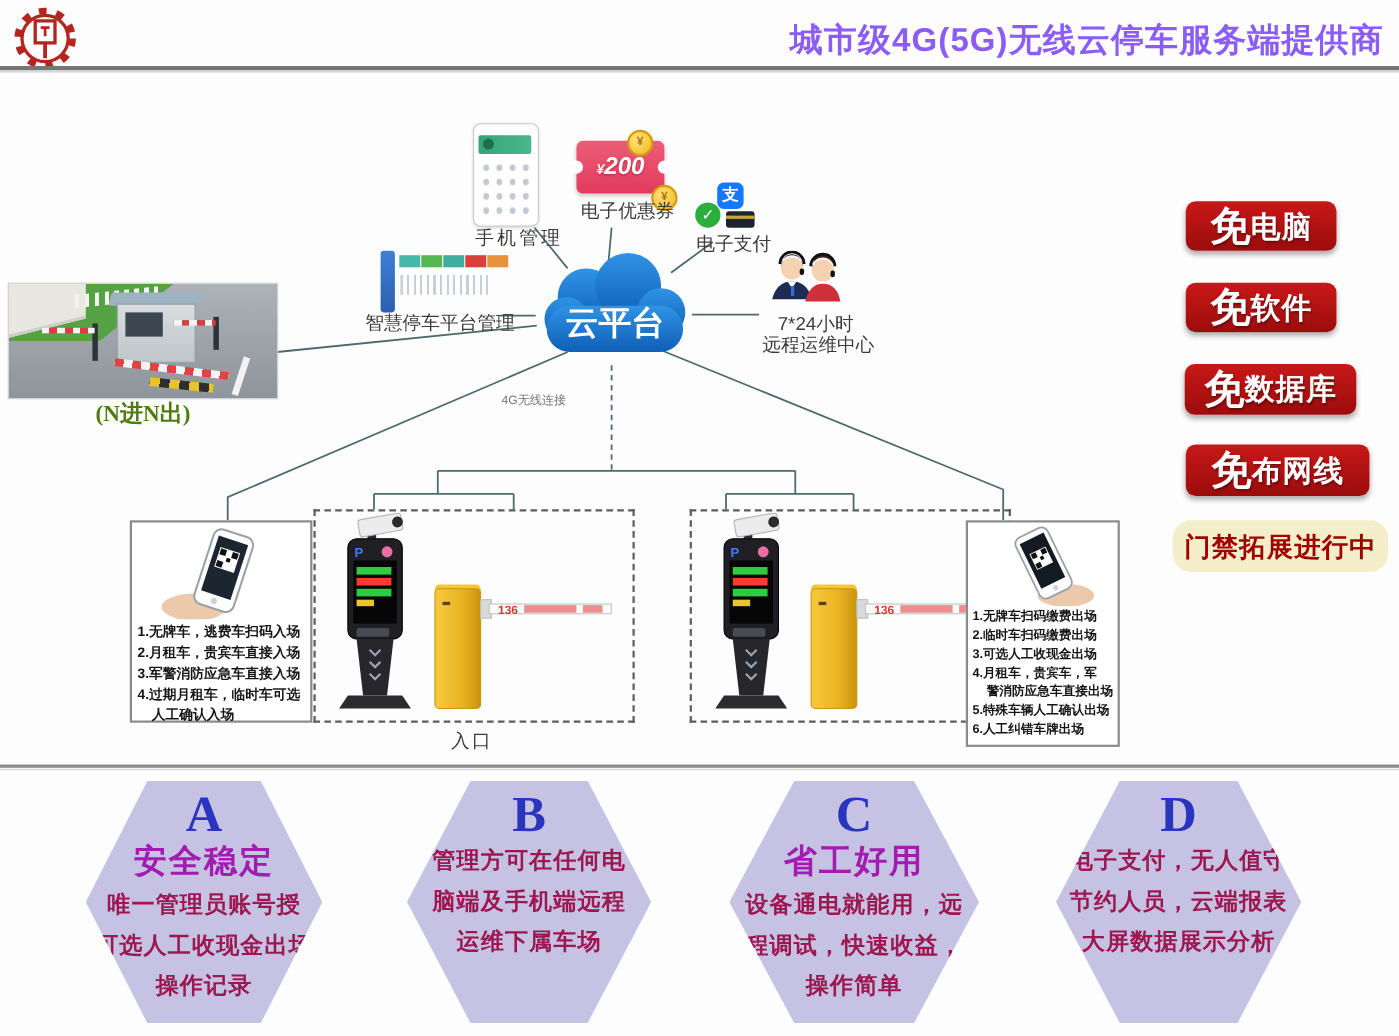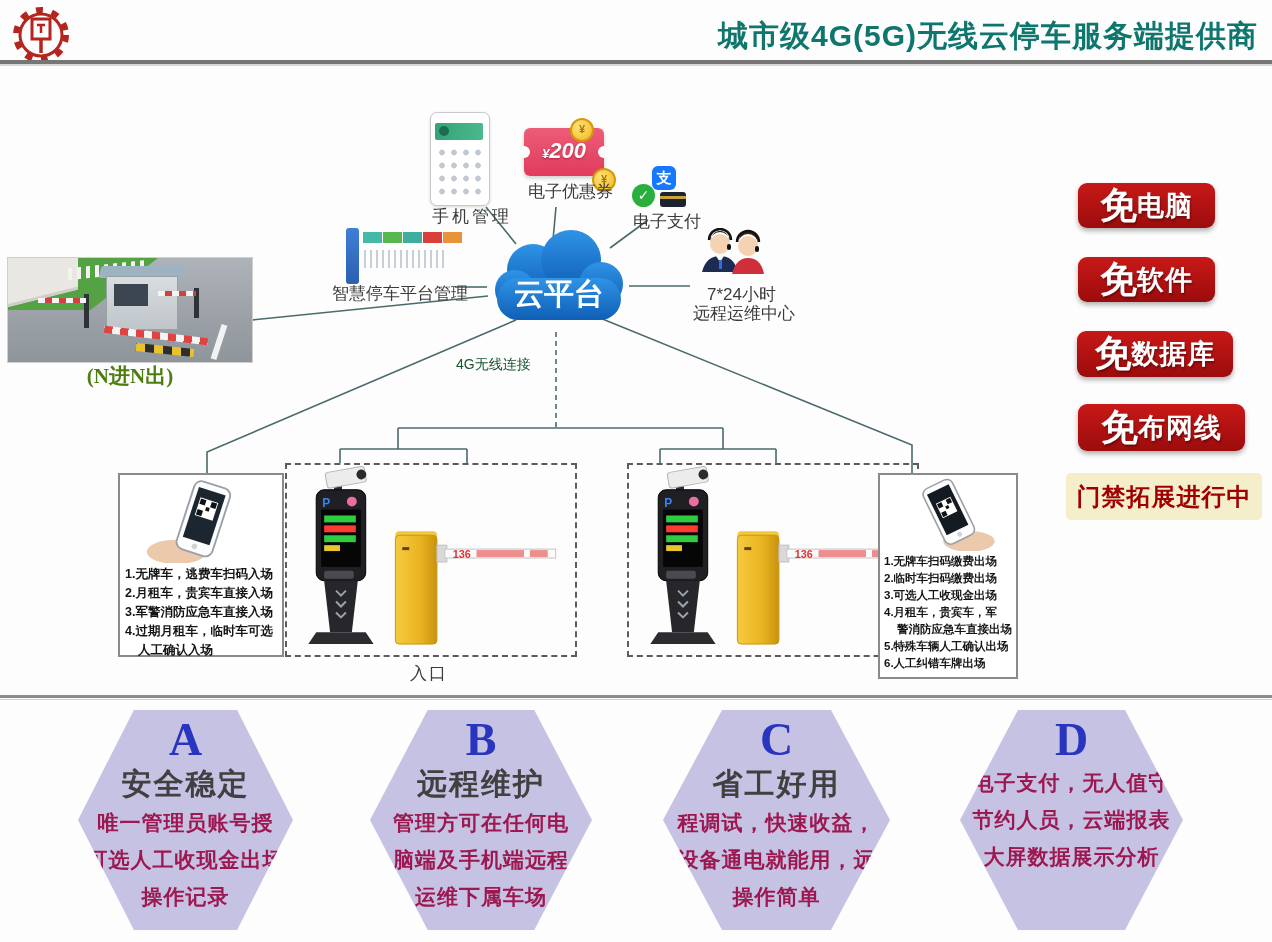--- a/index.html
+++ b/index.html
@@ -1,21 +1,21 @@
 <!DOCTYPE html>
 <html><head>
 <meta charset="utf-8">
 <style>
   html,body{margin:0;padding:0;background:#ffffff;}
   body{font-family:"Liberation Sans","DejaVu Sans",sans-serif;}
   .stage{position:relative;width:1272px;height:942px;background:#fdfdfd;overflow:hidden;}
   .abs{position:absolute;}
 
   
-  .hdr-title{top:16px;right:14px;font-size:30px;font-weight:bold;color:#0f766e;letter-spacing:1px;}
+  .hdr-title{top:16px;right:14px;font-size:30px;font-weight:bold;color:#8b5cf6;letter-spacing:1px;}
   .hdr-rule{top:60px;left:0;width:1272px;height:4px;background:#767676;}
   .hdr-rule2{top:64px;left:0;width:1272px;height:2px;background:#d8d8d8;}
 
   
   .nlabel{font-size:17px;color:#3b3b3b;}
 
   
   .cloud-wrap{left:483px;top:222px;width:150px;height:112px;}
 
   
@@ -49,38 +49,38 @@
   .bankcard{left:660px;top:192px;width:26px;height:15px;border-radius:3px;background:#1d2430;}
   .bankcard:after{content:"";position:absolute;left:0;top:4px;width:26px;height:3px;background:#caa23a;}
   .chart-vbar{left:346px;top:228px;width:13px;height:56px;background:linear-gradient(180deg,#3f7fd6,#2b5fb0);border-radius:3px;}
   .chart-seg{position:absolute;top:232px;height:11px;width:19px;}
   .chart-ticks{left:364px;top:250px;width:82px;height:18px;background:repeating-linear-gradient(90deg,#b9c4cc 0 2px,transparent 2px 6px);opacity:.8;}
 
   
   .badge{background:linear-gradient(180deg,#c81818,#9c0c0c);border-radius:9px;color:#fff;display:flex;align-items:center;justify-content:center;box-shadow:0 3px 5px rgba(0,0,0,.3);}
   .badge .big{font-size:37px;font-weight:bold;text-shadow:1px 2px 2px rgba(0,0,0,.35);}
   .badge .rest{font-size:27px;font-weight:bold;letter-spacing:1px;text-shadow:1px 2px 2px rgba(0,0,0,.35);}
-  .banner{background:#f4eecb;border-radius:5px;color:#a10000;display:flex;align-items:center;justify-content:center;font-size:24px;font-weight:bold;letter-spacing:1px;}
+  .banner{background:#f4eecb;border-radius:17px;color:#a10000;display:flex;align-items:center;justify-content:center;font-size:24px;font-weight:bold;letter-spacing:1px;}
 
   
   .rulebox{background:#fff;border:2px solid #8a8a8a;}
   .rl{font-weight:bold;color:#141414;white-space:nowrap;}
   .rules-l .rl{font-size:12.5px;line-height:19px;}
   .rules-r .rl{font-size:11.5px;line-height:17px;}
   .rl.indent{padding-left:13px;}
   .dashedbox{border:2px dashed #5c5c5c;}
   .gate-label{font-size:17px;color:#3c3c3c;text-align:center;letter-spacing:2px;}
-  .conn-label{font-size:14px;color:#14532d;}
+  .conn-label{font-size:11px;color:#737373;}
 
   
   .sep1{top:695px;left:0;width:1272px;height:3px;background:#8d8d8d;}
   .sep2{top:699px;left:0;width:1272px;height:1px;background:#d0d0d0;}
   .hex{clip-path:polygon(26% 0,74% 0,100% 50%,74% 100%,26% 100%,0 50%);background:#c6c2e3;display:flex;flex-direction:column;align-items:center;padding-top:6px;box-sizing:border-box;}
   .hex .letter{font-family:"Liberation Serif","DejaVu Serif",serif;font-size:46px;line-height:48px;font-weight:bold;color:#2a35bf;}
-  .hex .htitle{font-size:30px;line-height:40px;font-weight:bold;color:#404040;letter-spacing:2px;}
+  .hex .htitle{font-size:30px;line-height:40px;font-weight:bold;color:#a21caf;letter-spacing:2px;}
   .hex .hline{font-size:21px;line-height:37px;font-weight:bold;color:#9d1850;letter-spacing:1px;white-space:nowrap;}
 </style>
 </head>
 <body>
 
 <div class="stage">
 
   <svg width="0" height="0" style="position:absolute">
     <defs>
       <linearGradient id="cloudg" x1="0" y1="0" x2="0" y2="1">
@@ -338,30 +338,29 @@
 
   <div class="abs hex" style="left:78px;top:710px;width:215px;height:220px">
     <div class="letter">A</div>
     <div class="htitle">安全稳定</div>
     <div class="hline">唯一管理员账号授</div>
     <div class="hline">可选人工收现金出场</div>
     <div class="hline">操作记录</div>
   </div>
   <div class="abs hex" style="left:370px;top:710px;width:222px;height:220px">
     <div class="letter">B</div>
-    <div class="htitle">远程维护</div>
     <div class="hline">管理方可在任何电</div>
     <div class="hline">脑端及手机端远程</div>
     <div class="hline">运维下属车场</div>
   </div>
   <div class="abs hex" style="left:663px;top:710px;width:227px;height:220px">
     <div class="letter">C</div>
     <div class="htitle">省工好用</div>
+    <div class="hline">设备通电就能用，远</div>
     <div class="hline">程调试，快速收益，</div>
-    <div class="hline">设备通电就能用，远</div>
     <div class="hline">操作简单</div>
   </div>
   <div class="abs hex" style="left:960px;top:710px;width:223px;height:220px">
     <div class="letter">D</div>
     <div class="hline">电子支付，无人值守</div>
     <div class="hline">节约人员，云端报表</div>
     <div class="hline">大屏数据展示分析</div>
   </div>
 
 </div>

